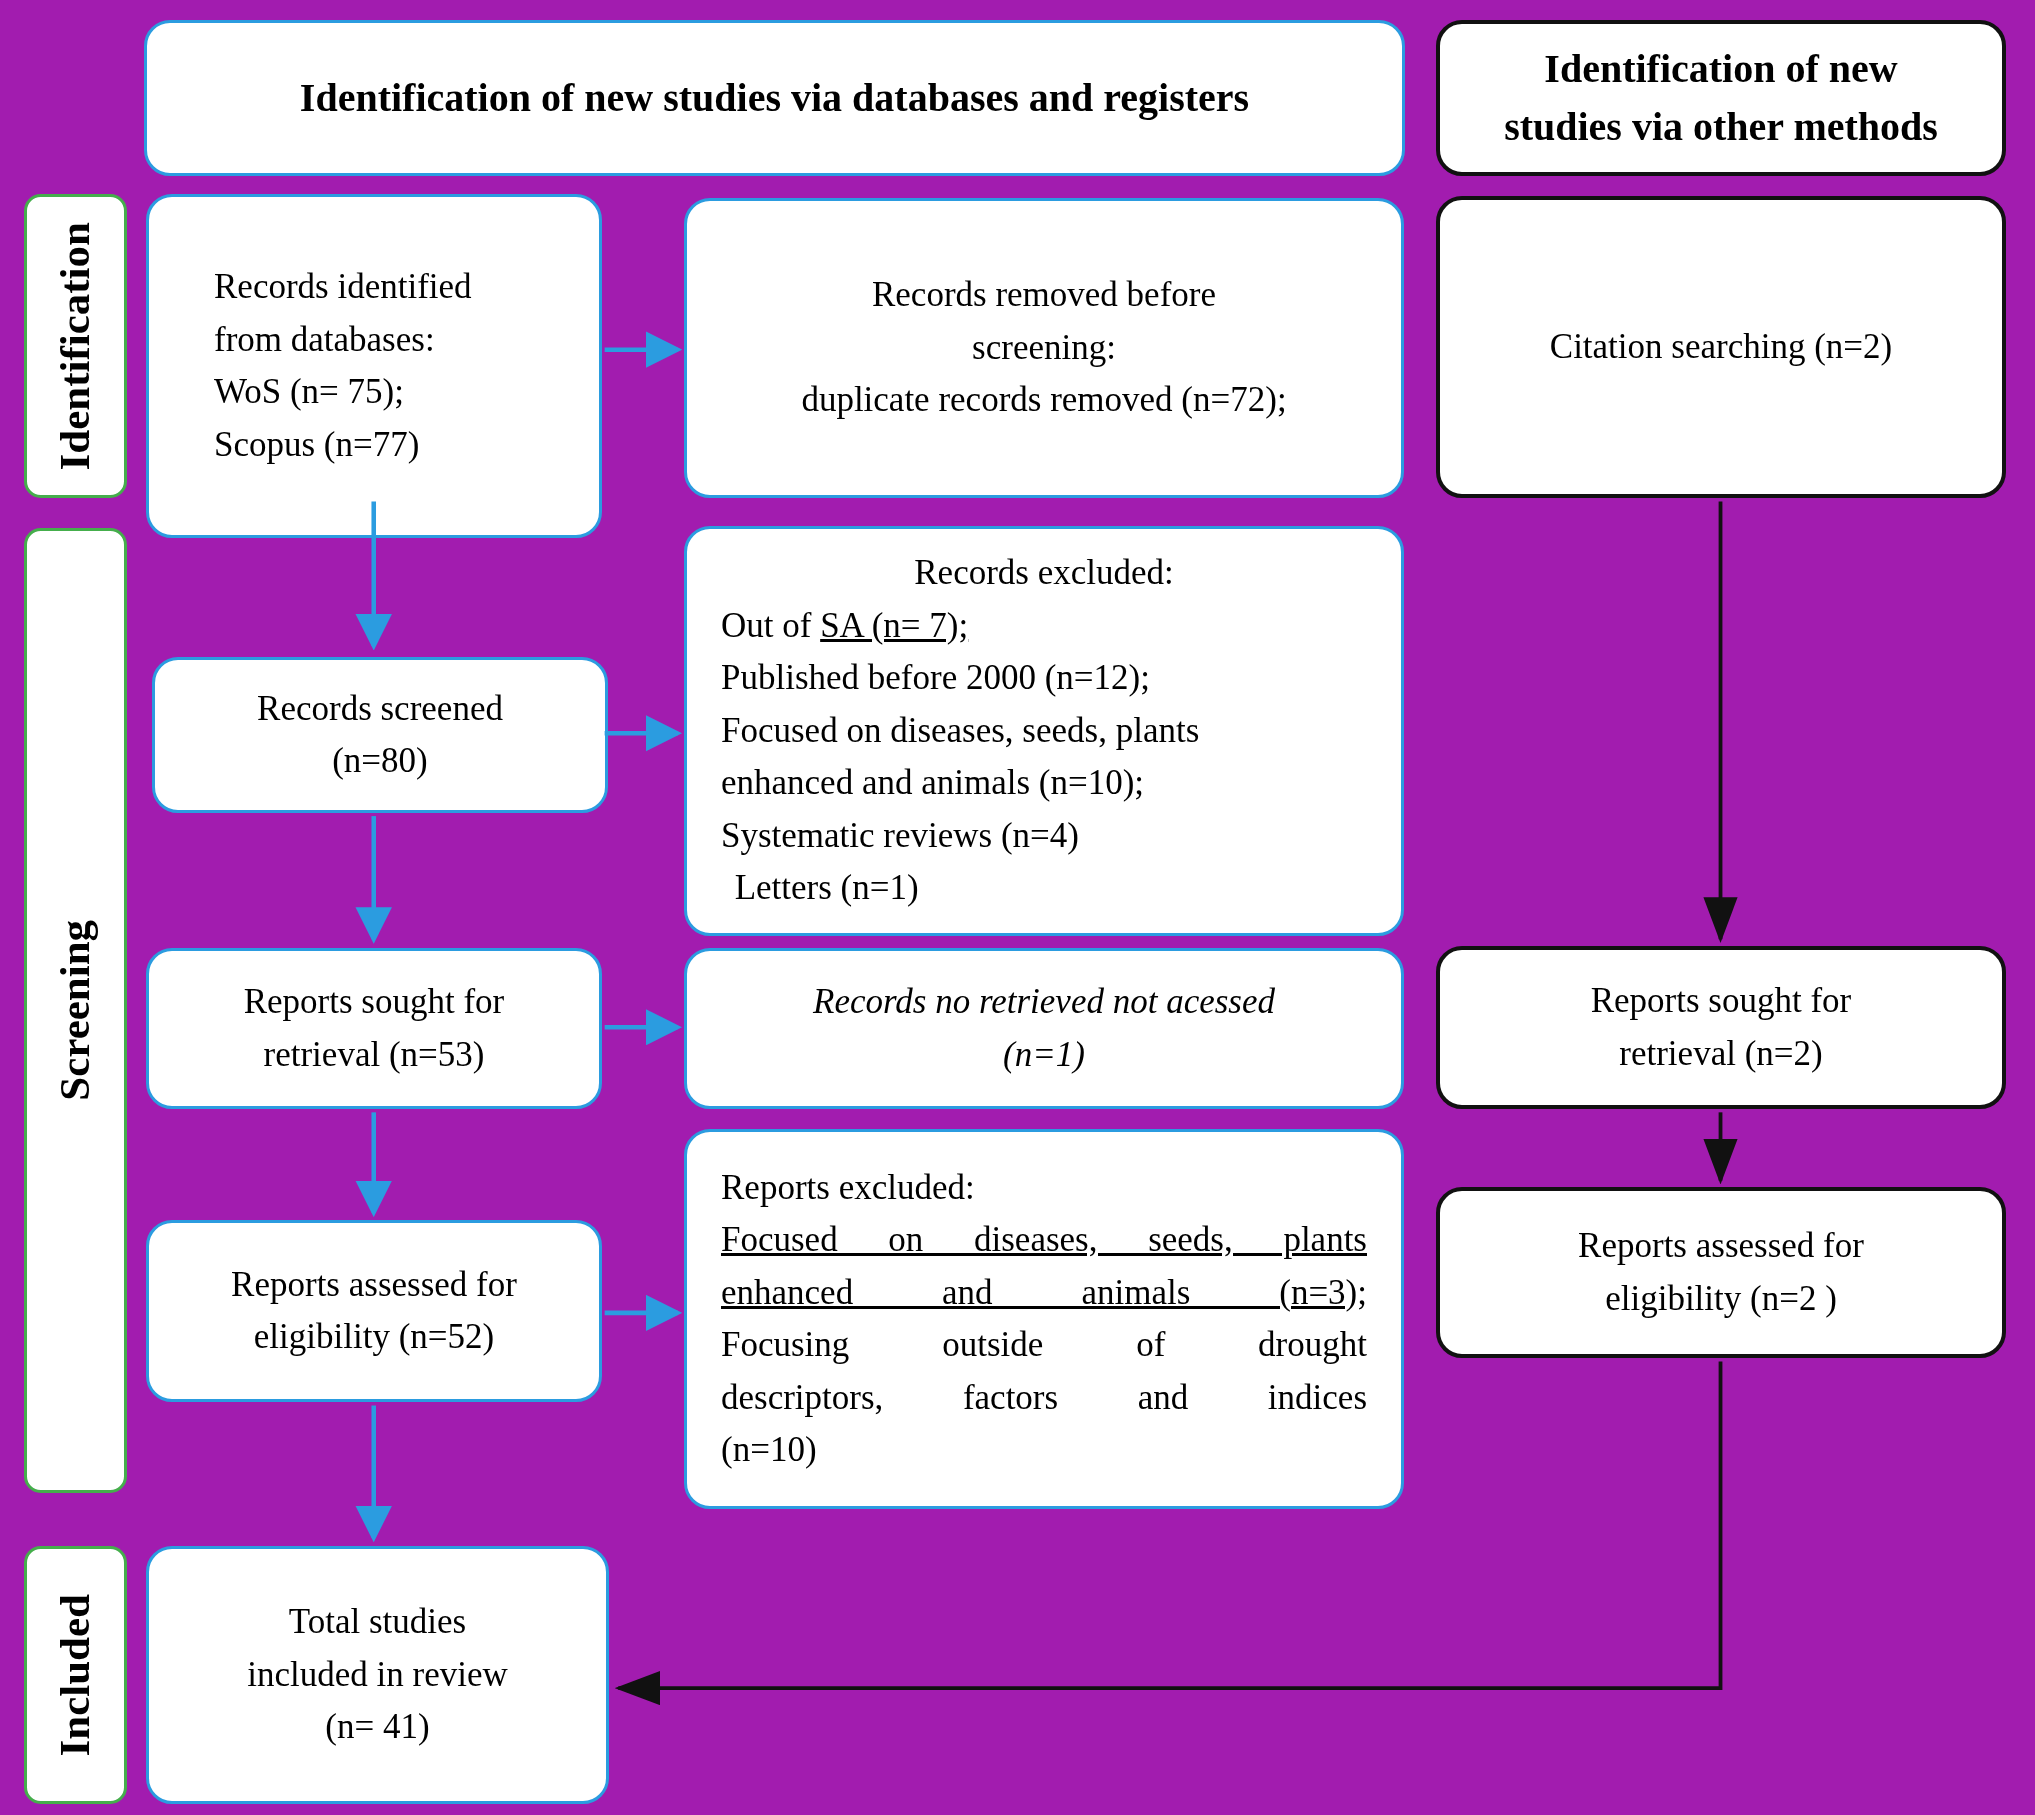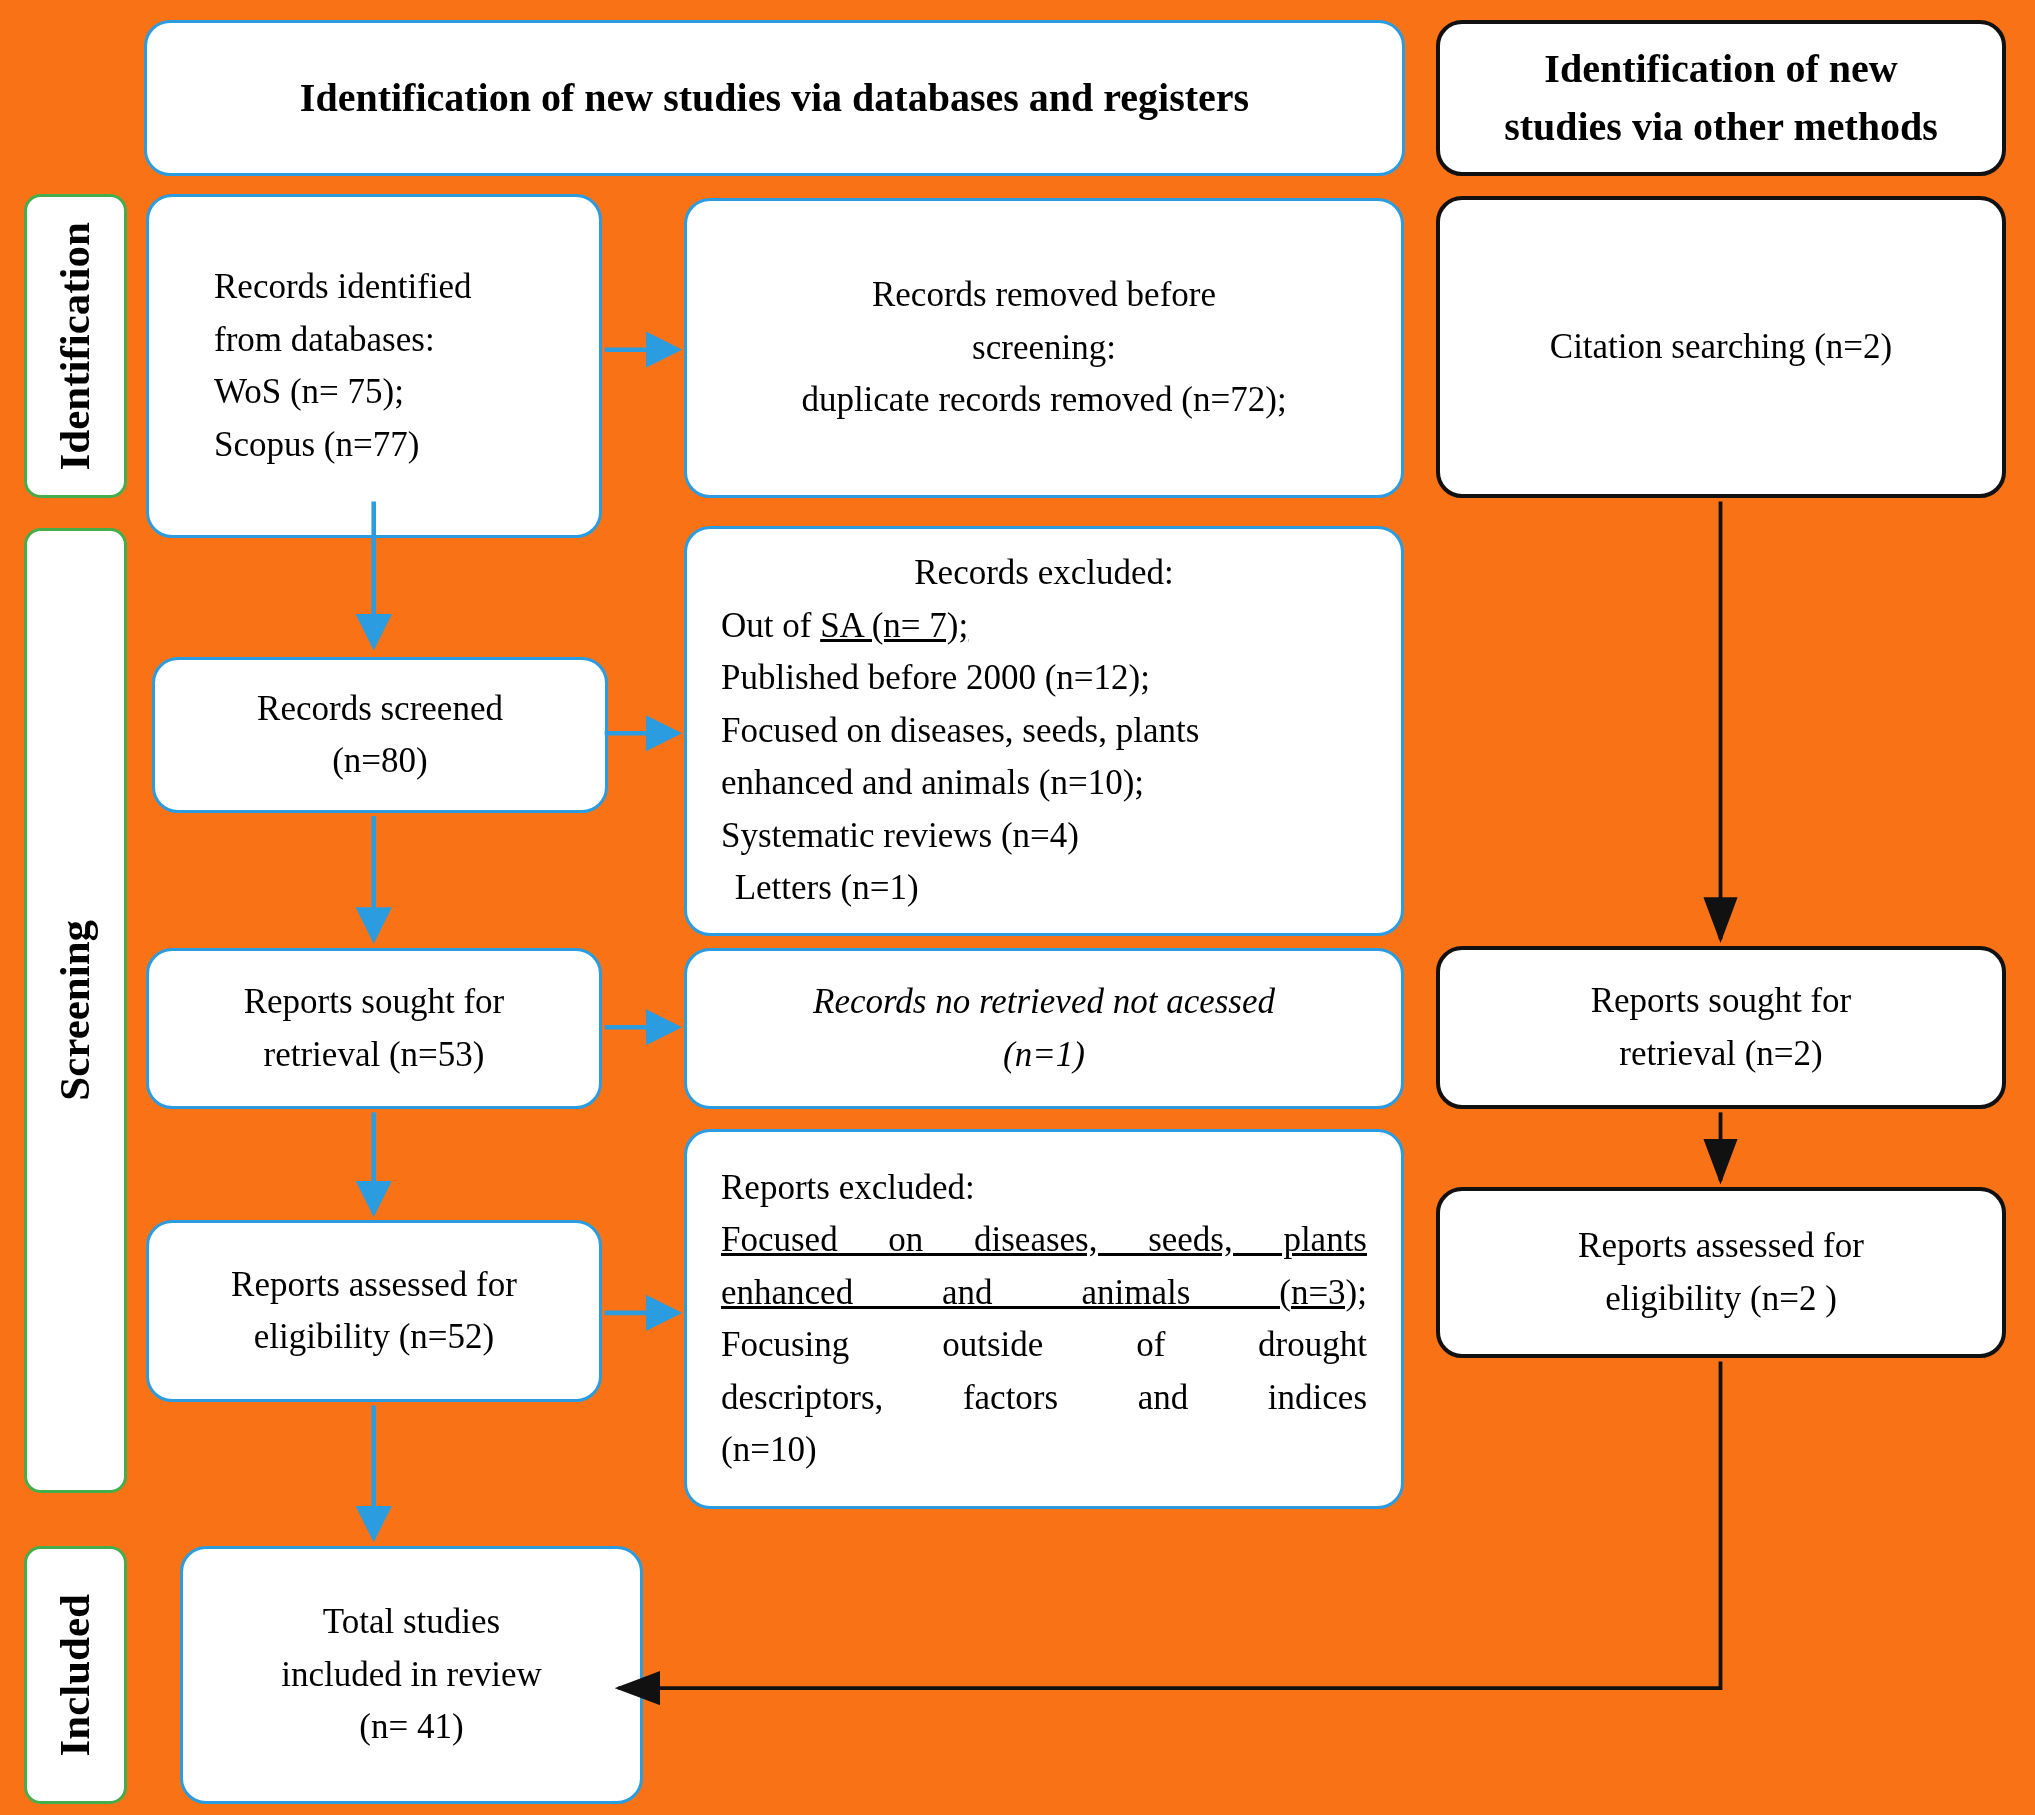--- a/index.html
+++ b/index.html
@@ -1,20 +1,20 @@
 <!DOCTYPE html>
 <html style="font-size:12px"><head>
 <meta charset="utf-8">
 <style>
   html, body { margin: 0; padding: 0; background: #ffffff; }
   .canvas {
     position: relative;
     width: 2035px;
     height: 1816px;
-    background: #f97316;
+    background: #a21caf;
     font-family: "Liberation Serif", serif;
     color: #000;
   }
   .box {
     position: absolute;
     background: #fff;
     box-sizing: border-box;
     display: flex;
     align-items: center;
     justify-content: center;
@@ -88,21 +88,21 @@
     </div>
   </div>
 
   <div class="box blue" style="left:146px; top:1220px; width:456px; height:182px; padding:0 15px;">
     <div class="lines">
       <div>Reports assessed for</div>
       <div>eligibility (n=52)</div>
     </div>
   </div>
 
-  <div class="box blue" style="left:146px; top:1546px; width:463px; height:258px; padding:0 15px;margin-left:34px;">
+  <div class="box blue" style="left:146px; top:1546px; width:463px; height:258px; padding:0 15px;">
     <div class="lines">
       <div>Total studies</div>
       <div>included in review</div>
       <div>(n= 41)</div>
     </div>
   </div>
 
   <div class="box blue" style="left:684px; top:198px; width:720px; height:300px; padding:0 30px;">
     <div class="lines">
       <div>Records removed before</div>

